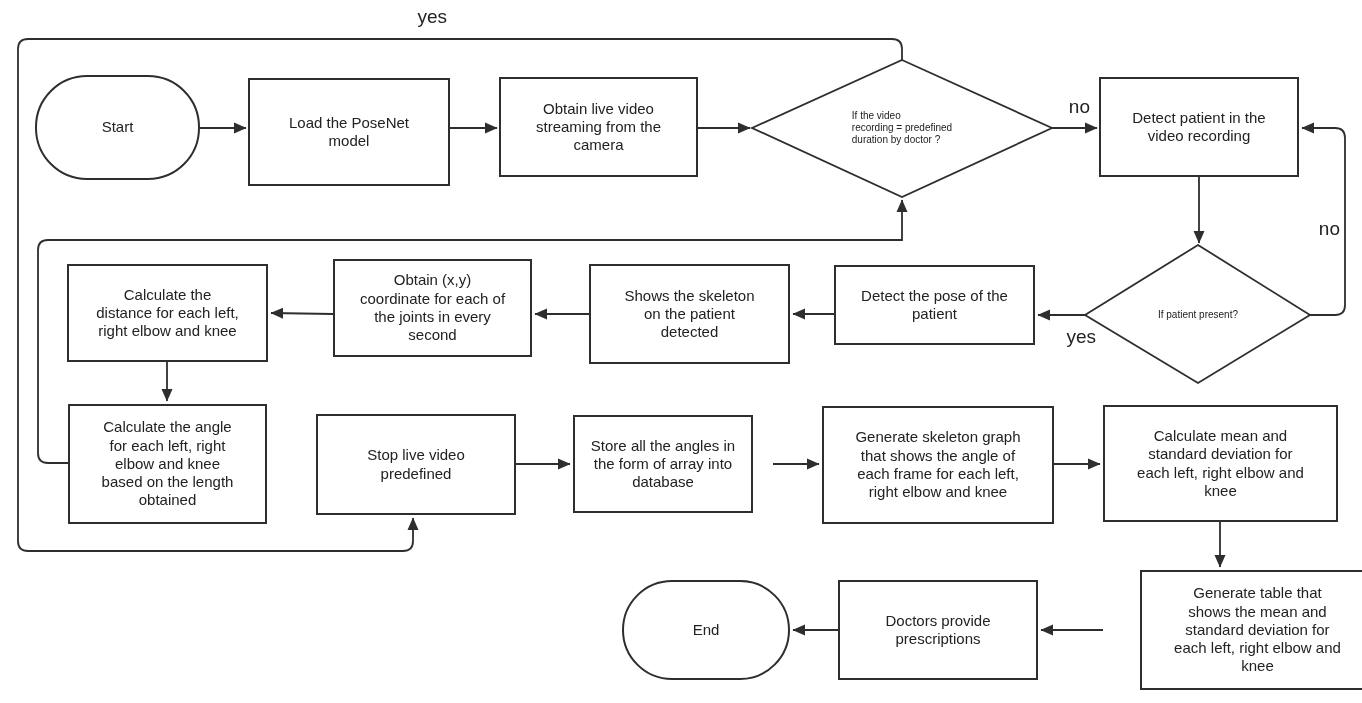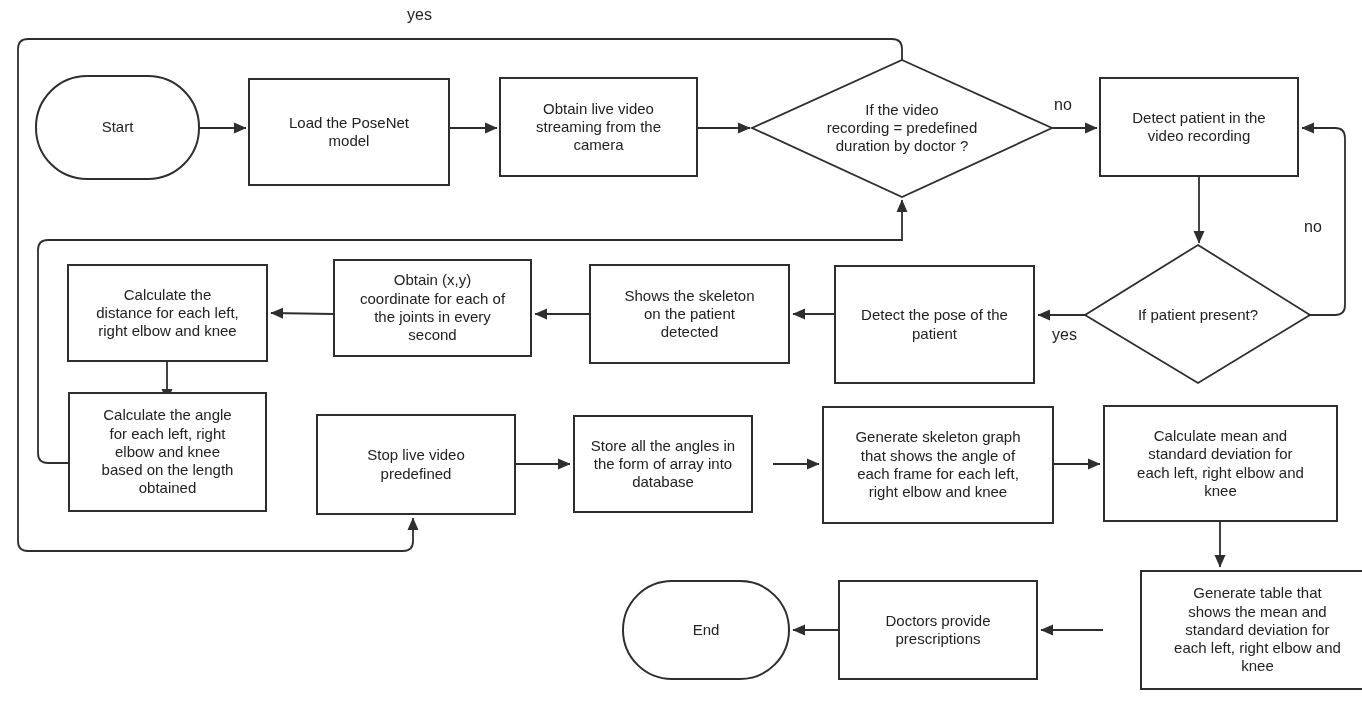--- a/index.html
+++ b/index.html
@@ -20,31 +20,31 @@
     display:flex;align-items:center;justify-content:center;
     text-align:center;
     font-size:15px;line-height:1.22;
     white-space:pre-line;
     padding:2px 6px;
   }
   .terminal{border-radius:52px;}
   .overlay-label{
     position:absolute;
     display:flex;align-items:center;justify-content:center;
-    text-align:center;
-    font-size:15px;line-height:1.22;
+    text-align:left;
+    font-size:10px;line-height:1.22;
     white-space:pre-line;
     background:transparent;
   }
   .edge-label{
     position:absolute;
-    font-size:16px;
+    font-size:19px;
     background:#ffffff;
     padding:0 2px;
-    text-align:left;
+    text-align:right;
   }
   path.edge, polygon.decision{
     fill:none;
     stroke:#2e2e2e;
     stroke-width:1.8;
   }
   polygon.decision{fill:#ffffff;}
 </style>
 </head>
 <body>
@@ -87,37 +87,37 @@
   <div class="node" style="left:248px;top:78px;width:202px;height:108px;">Load the PoseNet
 model</div>
 
   <div class="node" style="left:499px;top:77px;width:199px;height:100px;">Obtain live video
 streaming from the
 camera</div>
 
   <div class="node" style="left:1099px;top:77px;width:200px;height:100px;">Detect patient in the
 video recording</div>
 
-  <div class="node" style="left:834px;top:265px;width:201px;height:119px;">Detect the pose of the
+  <div class="node" style="left:834px;top:265px;width:201px;height:80px;">Detect the pose of the
 patient</div>
 
   <div class="node" style="left:589px;top:264px;width:201px;height:100px;">Shows the skeleton
 on the patient
 detected</div>
 
   <div class="node" style="left:333px;top:259px;width:199px;height:98px;">Obtain (x,y)
 coordinate for each of
 the joints in every
 second</div>
 
   <div class="node" style="left:67px;top:264px;width:201px;height:98px;">Calculate the
 distance for each left,
 right elbow and knee</div>
 
-  <div class="node" style="left:68px;top:392px;width:199px;height:120px;">Calculate the angle
+  <div class="node" style="left:68px;top:404px;width:199px;height:120px;">Calculate the angle
 for each left, right
 elbow and knee
 based on the length
 obtained</div>
 
   <div class="node" style="left:316px;top:414px;width:200px;height:101px;">Stop live video
 predefined</div>
 
   <div class="node" style="left:573px;top:415px;width:180px;height:98px;">Store all the angles in
 the form of array into

